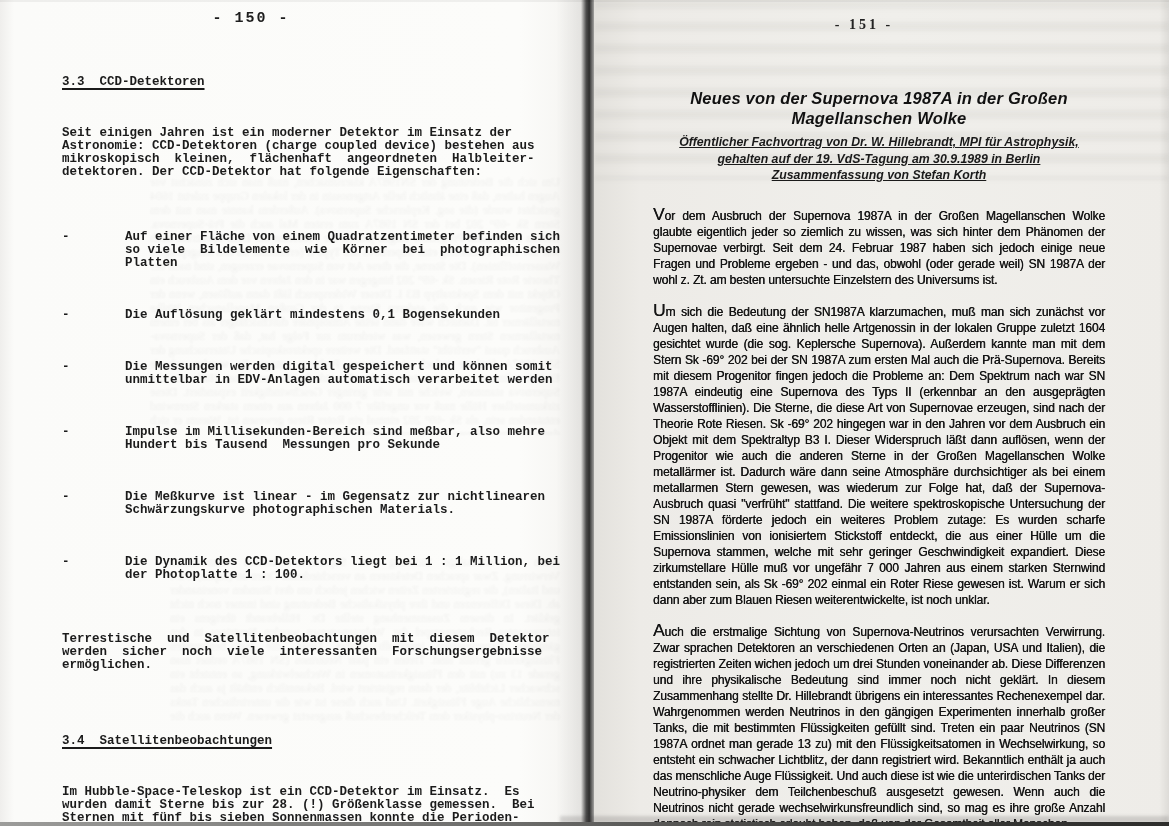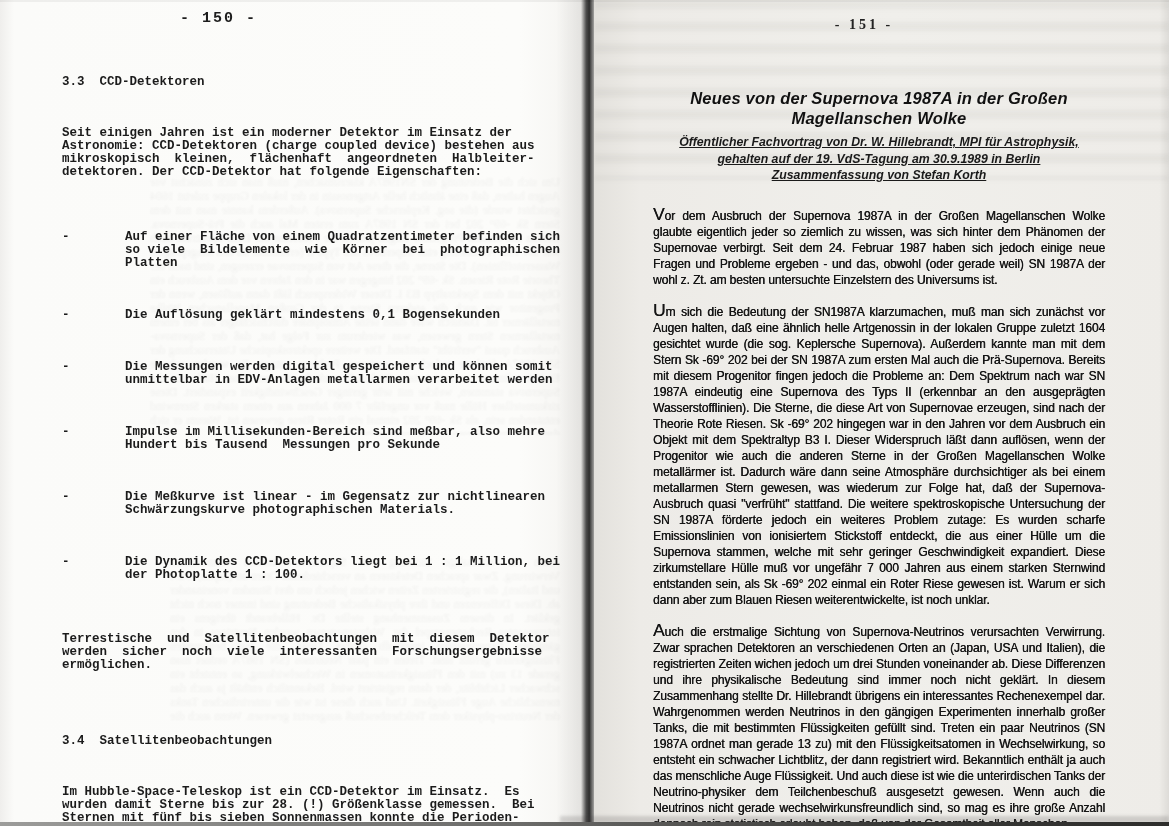--- a/index.html
+++ b/index.html
@@ -7,31 +7,31 @@
     position:relative; width:1169px; height:826px; overflow:hidden;
     background:#f6f5f2;
     font-family:"Liberation Sans", sans-serif;
   }
   
   .page-left {
     position:absolute; left:0; top:0; width:585px; height:826px; overflow:hidden;
     background:linear-gradient(to right, #efeeec 0px, #fbfbf9 14px, #fcfcfa 520px, #f4f3f0 585px);
   }
   .lp-number {
-    position:absolute; left:180px; top:10px; width:160px; 
+    position:absolute; left:171px; top:10px; width:160px; text-align:center;
     font:bold 15px/18px "Liberation Mono", monospace; letter-spacing:2px; color:#1d1d1d;
   }
   .lp-content {
     position:absolute; left:62px; top:50px; width:505px;
     font-family:"Liberation Mono", monospace; font-weight:bold;
     font-size:12.5px; line-height:13px; color:#1b1b1b;
     white-space:pre-wrap;
   }
   .lp-heading {
-    text-underline-offset:3px; text-decoration-thickness:1.5px;
+    text-decoration:underline; text-underline-offset:3px; text-decoration-thickness:1.5px;
     margin:0 0 0 0;
   }
   .lp-para { margin:12px 0 0 0; }
   .bullet { display:flex; margin:13px 0 0 0; }
   .bullet .dash { width:63px; flex:0 0 63px; }
   .bullet .btext { flex:1; }
   .mt-heading { margin-top:24px; }
   
   .spine {
     position:absolute; left:556px; top:0; width:52px; height:826px;
@@ -122,21 +122,21 @@
 so viele  Bildelemente  wie  Körner  bei  photographischen
 Platten</div>
       </div>
       <div class="bullet">
         <span class="dash">-</span>
         <div class="btext">Die Auflösung geklärt mindestens 0,1 Bogensekunden</div>
       </div>
       <div class="bullet">
         <span class="dash">-</span>
         <div class="btext">Die Messungen werden digital gespeichert und können somit
-unmittelbar in EDV-Anlagen metallarmen verarbeitet werden</div>
+unmittelbar in EDV-Anlagen automatisch verarbeitet werden</div>
       </div>
       <div class="bullet">
         <span class="dash">-</span>
         <div class="btext">Impulse im Millisekunden-Bereich sind meßbar, also mehre
 Hundert bis Tausend  Messungen pro Sekunde</div>
       </div>
       <div class="bullet">
         <span class="dash">-</span>
         <div class="btext">Die Meßkurve ist linear - im Gegensatz zur nichtlinearen
 Schwärzungskurve photographischen Materials.</div>

